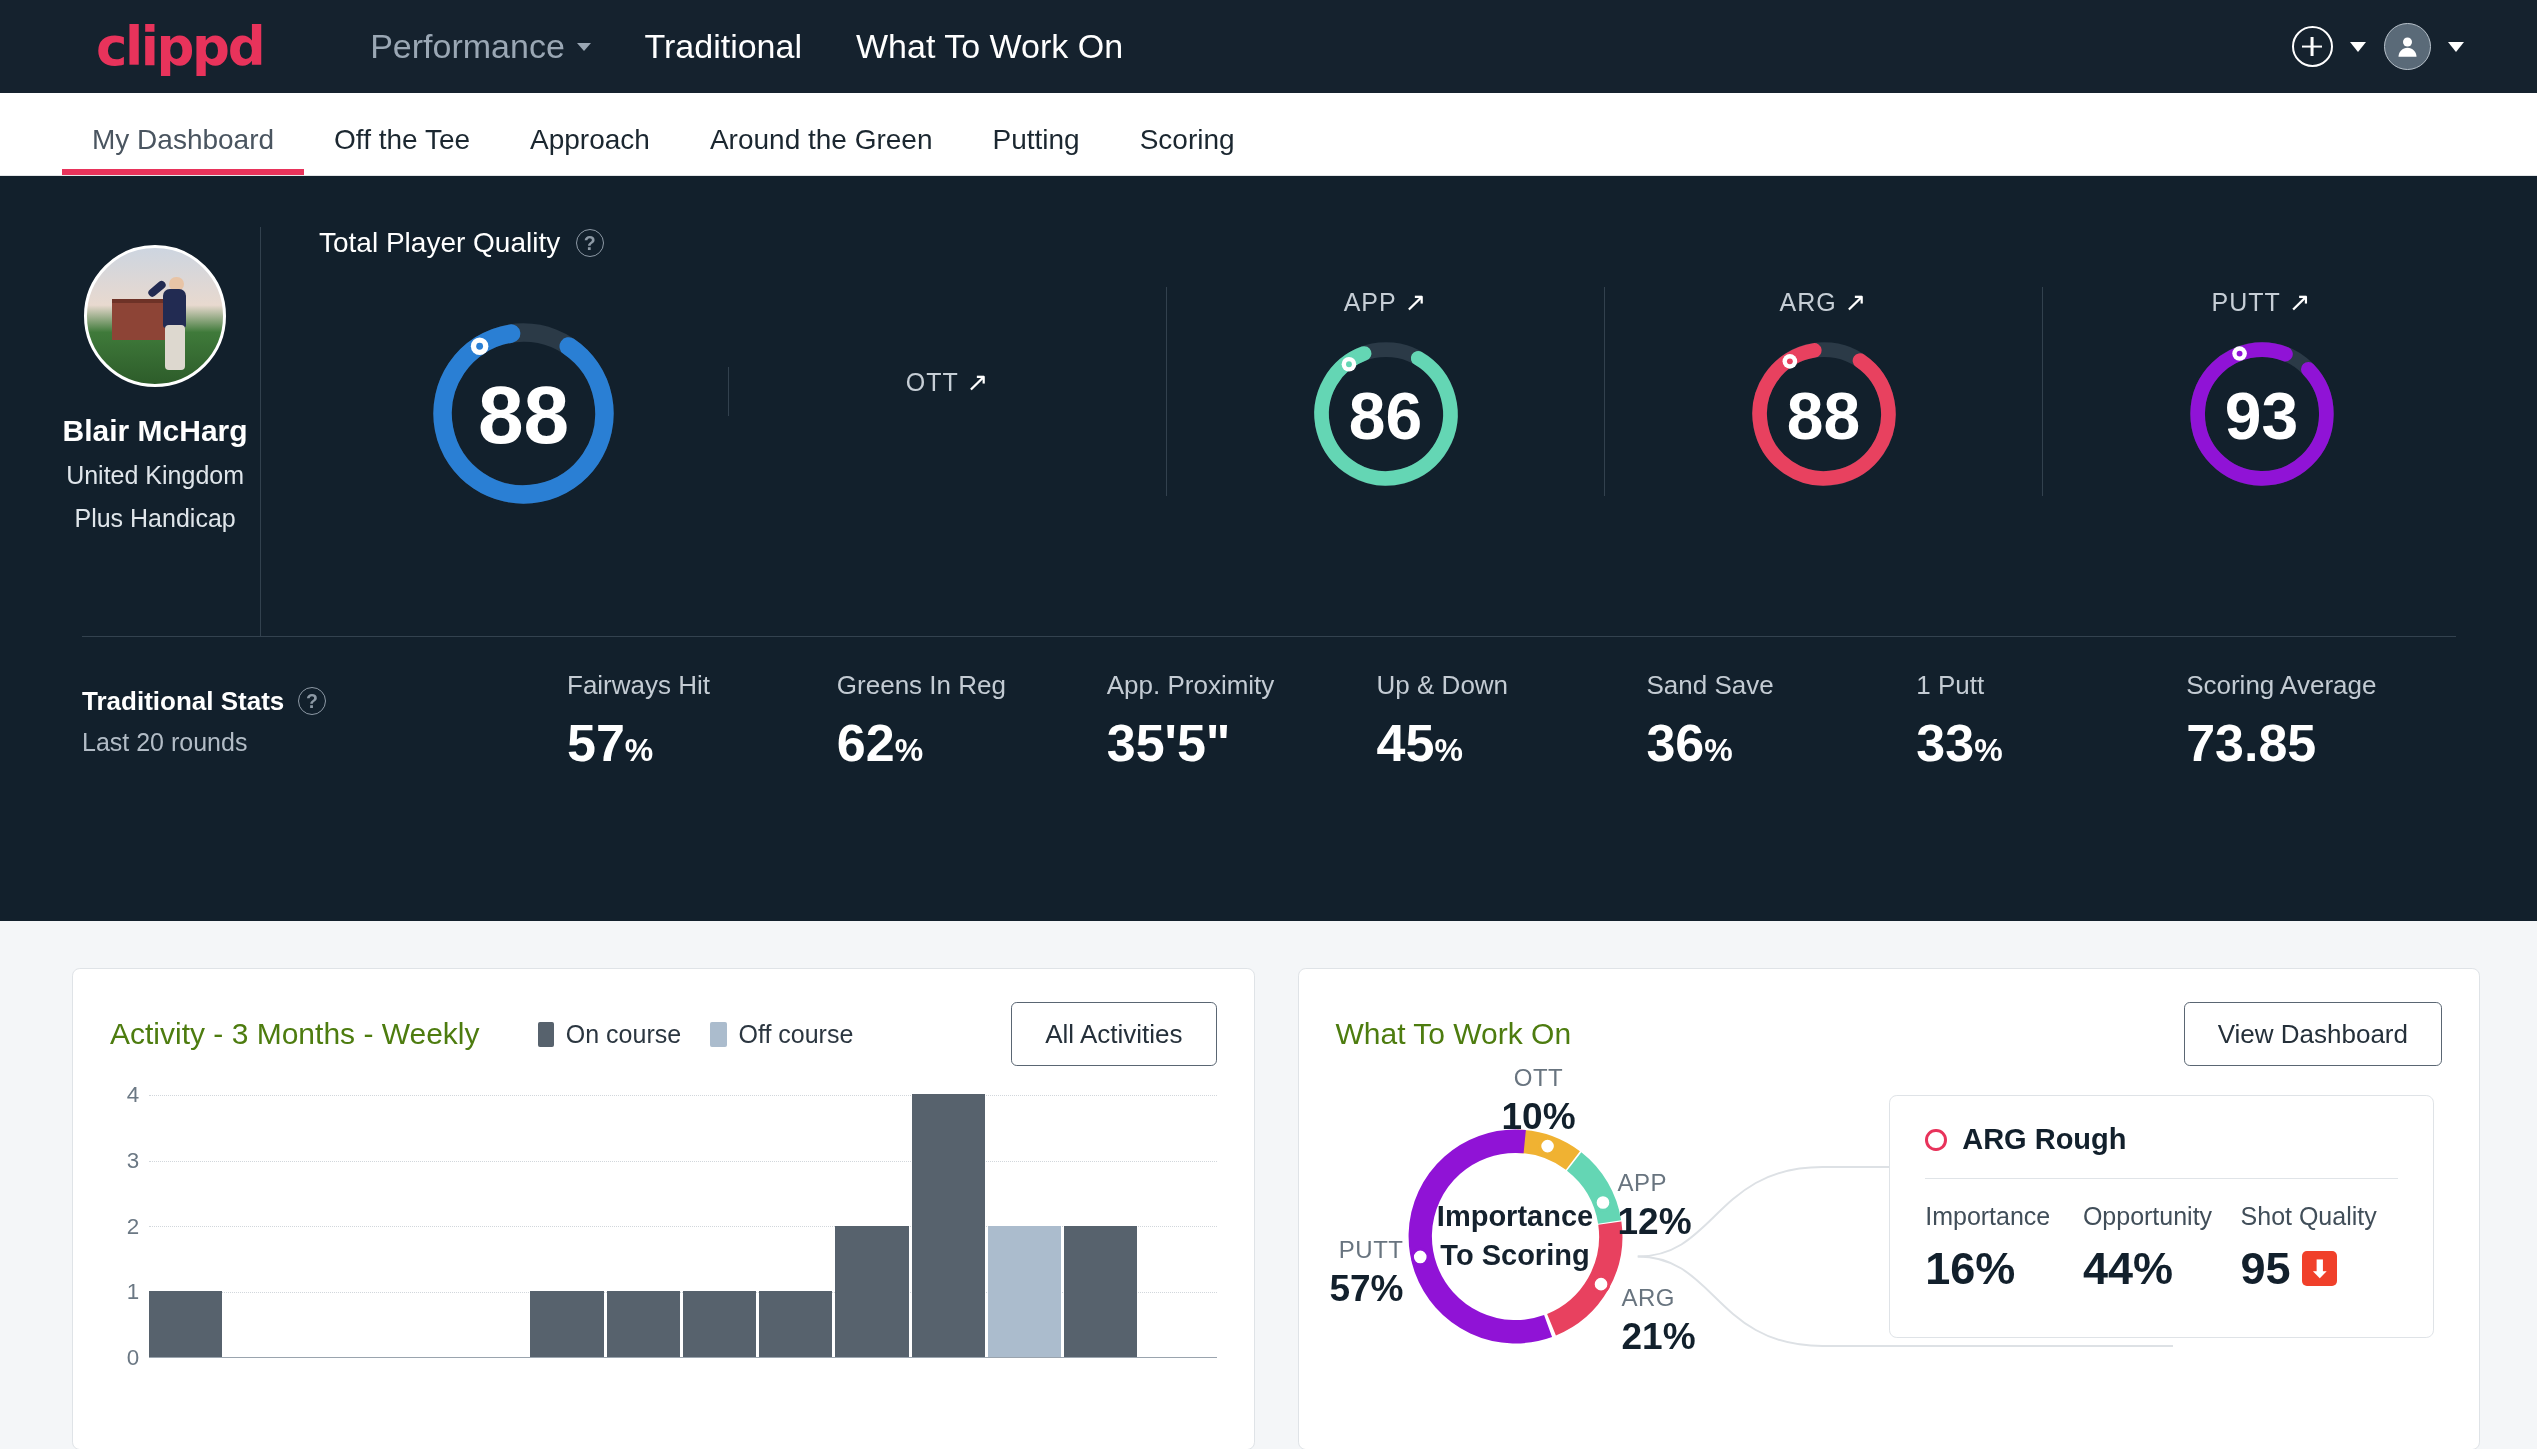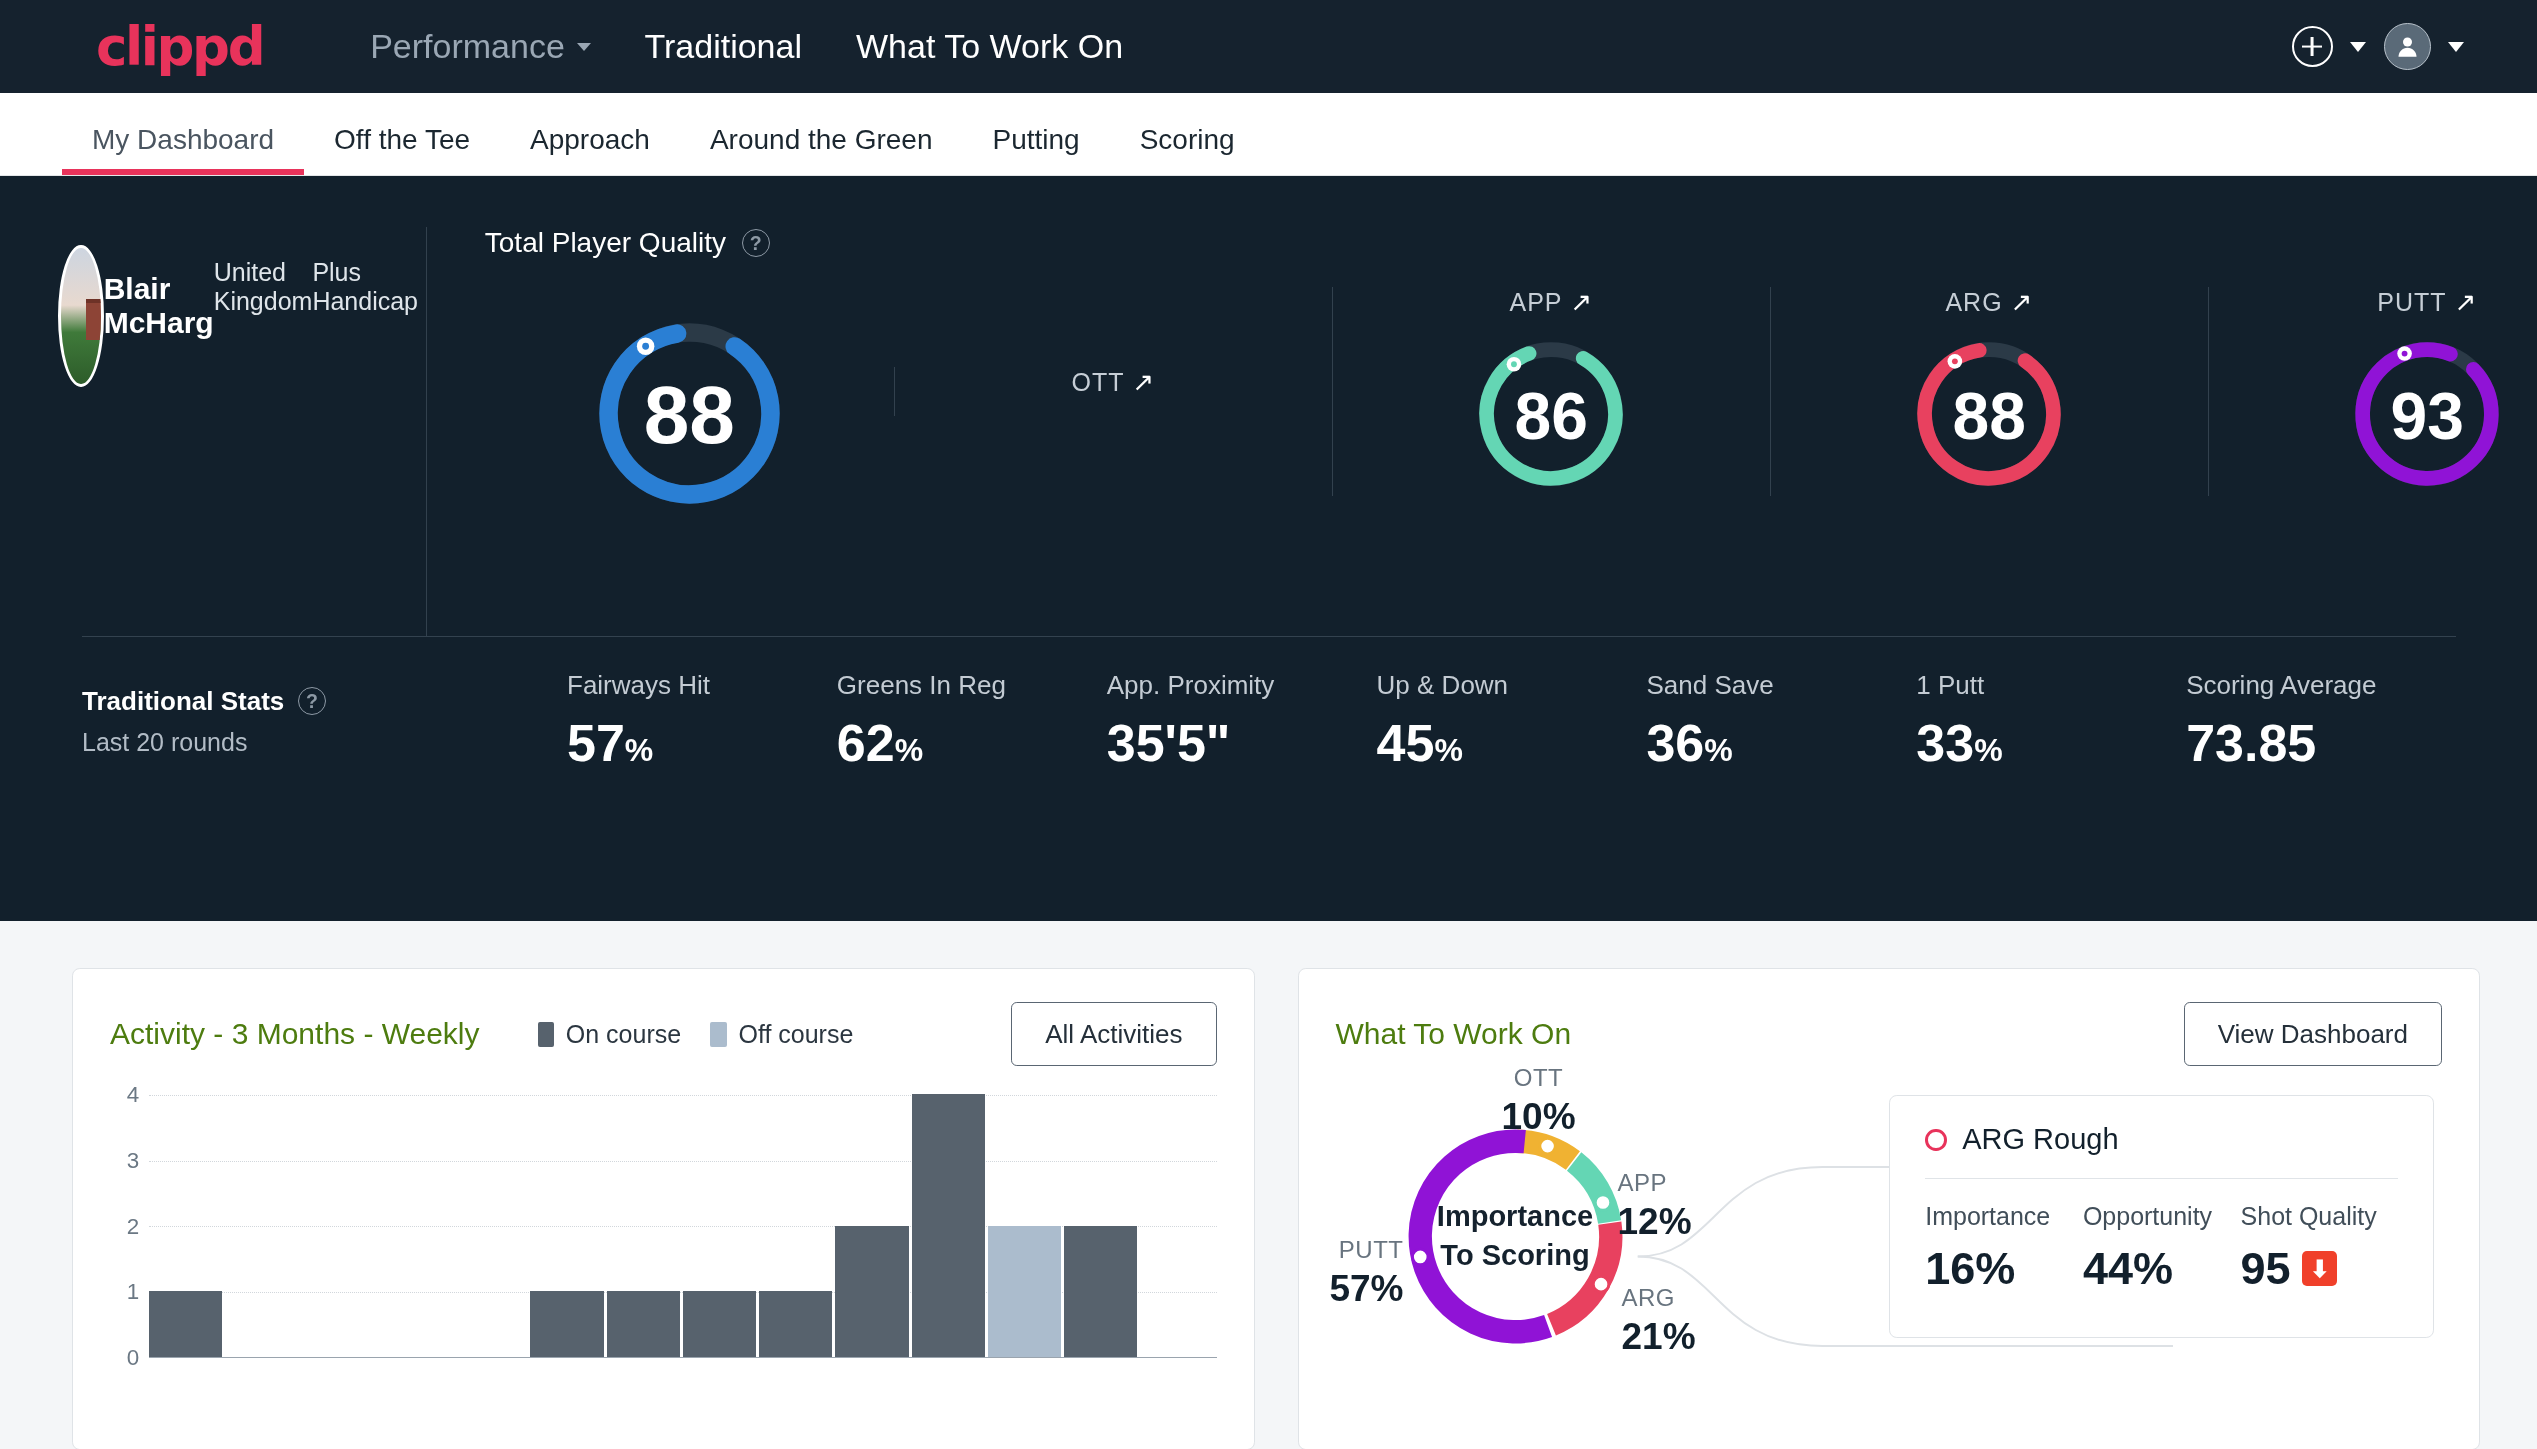--- a/index.html
+++ b/index.html
@@ -116,21 +116,22 @@
     position: relative;
   }
   .hero-top {
     display: flex;
     align-items: flex-start;
     padding: 51px 58px 0 58px;
   }
   .player-block {
     width: 360px;
     display: flex;
-    flex-direction: row;
+    flex-direction: column;
+    align-items: center;
     padding-top: 17.5px;
   }
   .player-photo {
     width: 142px; height: 142px;
     border-radius: 50%;
     border: 3.9px solid #ffffff;
     overflow: hidden;
     position: relative;
     background: linear-gradient(#cdd5e0 0%, #e8d9cf 42%, #3f7a3a 62%, #2d5c2a 100%);
   }
@@ -350,21 +351,21 @@
     background: #ffffff;
     border: 1px solid #dfe3e7;
     border-radius: 7.8px;
     padding: 27px 35px;
   }
   .dp-head { display: flex; align-items: center; gap: 15.6px; }
   .dp-dot {
     width: 21.4px; height: 21.4px; border-radius: 50%;
     border: 3.9px solid #e8335b;
   }
-  .dp-title { font-size: 29px; font-weight: 400; color: #12202c; }
+  .dp-title { font-size: 29px; font-weight: 700; color: #12202c; }
   .dp-sep { margin-top: 21.4px; border-top: 1px solid #e0e4e8; }
   .dp-cols { display: flex; margin-top: 23.4px; }
   .dp-col { flex: 1; }
   .dp-k { font-size: 25px; color: #414e59; }
   .dp-v {
     font-size: 45px; font-weight: 700; color: #12202c;
     margin-top: 11.7px; display: flex; align-items: center; gap: 11.7px;
   }
   .down-badge {
     width: 35px; height: 35px;

